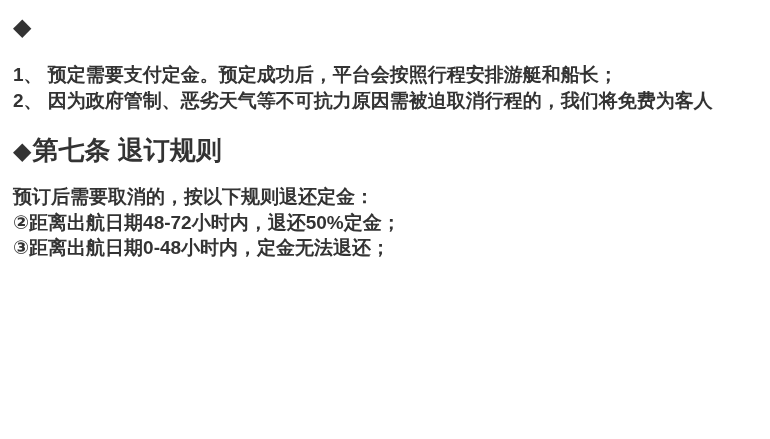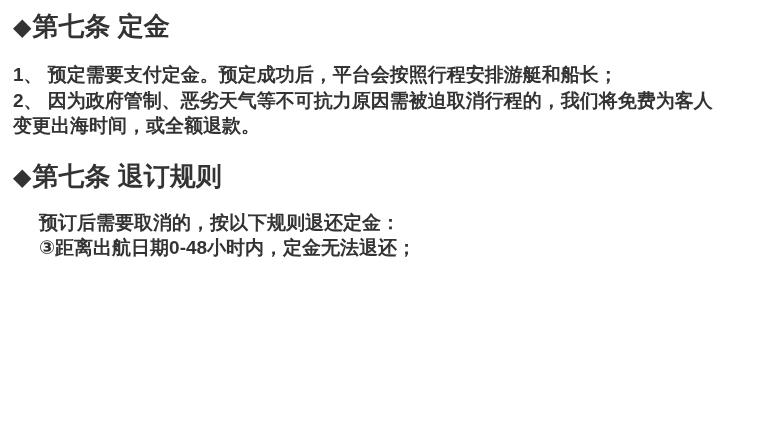--- a/index.html
+++ b/index.html
@@ -37,45 +37,43 @@
     color: #333333;
   }
   .para-deposit {
     margin-top: 22px;
   }
   .heading-refund {
     margin-top: 24px;
   }
   .para-refund {
     margin-top: 20px;
-    margin-left: 26px;
   }
   .line {
     white-space: nowrap;
   }
 </style>
 </head>
 <body>
 
 <div class="doc">
 
   <h2 class="section-heading heading-deposit">
     <span class="bullet">◆</span>
-    <span>第七条 定金</span>
   </h2>
 
   <div class="para para-deposit">
     <div class="line">1、 预定需要支付定金。预定成功后，平台会按照行程安排游艇和船长；</div>
     <div class="line">2、 因为政府管制、恶劣天气等不可抗力原因需被迫取消行程的，我们将免费为客人</div>
-    <div class="line">变更出海时间，或全额退款。</div>
   </div>
 
   <h2 class="section-heading heading-refund">
     <span class="bullet">◆</span>
     <span>第七条 退订规则</span>
   </h2>
 
   <div class="para para-refund">
     <div class="line">预订后需要取消的，按以下规则退还定金：</div>
+    <div class="line">②距离出航日期48-72小时内，退还50%定金；</div>
     <div class="line">③距离出航日期0-48小时内，定金无法退还；</div>
   </div>
 
 </div>
 
 </body></html>

